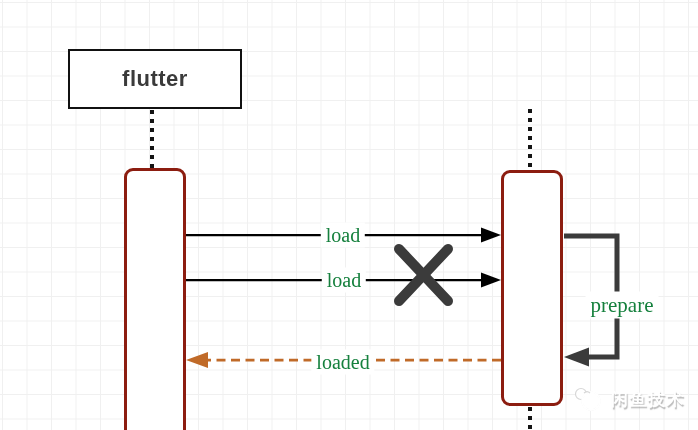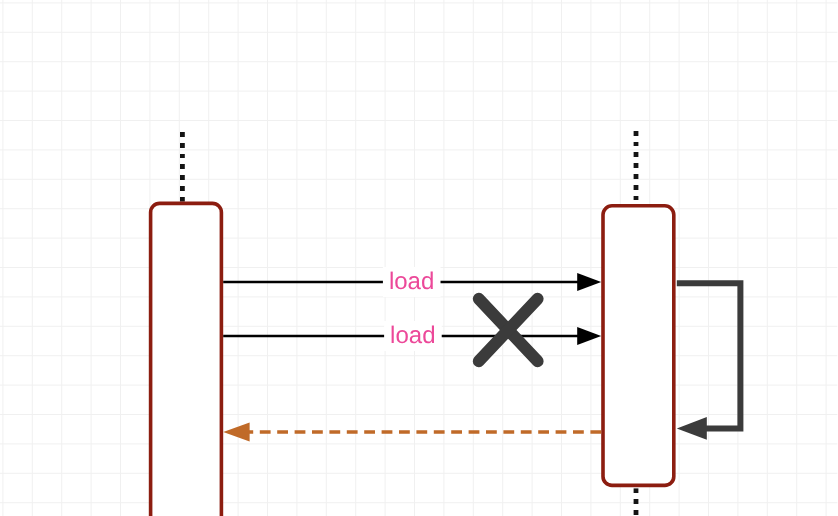--- a/index.html
+++ b/index.html
@@ -41,22 +41,23 @@
     box-sizing:border-box;
   }
   .activation-flutter{left:124px;top:168px;width:62px;height:300px;}
   .activation-native{left:501px;top:170px;width:62px;height:236px;}
   .arrow-layer{position:absolute;left:0;top:0;width:698px;height:430px;pointer-events:none;}
   .msg-label{
     position:absolute;
     transform:translate(-50%,-50%);
     background:#fff;
     padding:1px 5px;
-    font-size:20px;color:#ec4899;
+    font-size:20px;color:#15803d;
     white-space:nowrap;
+    font-family:Liberation Serif, serif;
   }
   .label-load{left:343px;top:235px;}
   .label-play{left:344px;top:280px;}
   .label-prepare{left:622px;top:305px;font-size:21px;}
   .label-loaded{left:343px;top:362px;}
   .watermark{
     position:absolute;left:572px;top:385px;
     display:flex;align-items:center;gap:5px;
     pointer-events:none;
   }
@@ -64,20 +65,23 @@
     font-size:17px;font-weight:700;color:#ffffff;
     letter-spacing:1.5px;
     text-shadow:1px 1.5px 1px rgba(130,130,130,0.55);
   }
 </style>
 </head>
 <body>
 
 <div class="canvas">
 
+  <div class="actor-box actor-flutter">
+    <span>flutter</span>
+  </div>
 
   <div class="lifeline lifeline-flutter"></div>
   <div class="lifeline lifeline-native-top"></div>
   <div class="lifeline lifeline-native-bottom"></div>
 
   <div class="activation activation-flutter"></div>
   <div class="activation activation-native"></div>
 
   <svg class="arrow-layer" width="698" height="430" viewBox="0 0 698 430" xmlns="http://www.w3.org/2000/svg">
 
@@ -102,15 +106,26 @@
     </g>
 
     <g>
       <line x1="501" y1="360" x2="204" y2="360" stroke="#c06a28" stroke-width="2.75" stroke-dasharray="9 5.5"></line>
       <polygon points="186,360 208,352 208,368" fill="#c06a28"></polygon>
     </g>
   </svg>
 
   <div class="msg-label label-load">load</div>
   <div class="msg-label label-play">load</div>
+  <div class="msg-label label-prepare">prepare</div>
+  <div class="msg-label label-loaded">loaded</div>
 
+  <div class="watermark">
+    <svg width="34" height="28" viewBox="0 0 34 28">
+      <circle cx="9" cy="9" r="5.5" fill="#ffffff" stroke="#d7d7d7" stroke-width="1.2"></circle>
+      <circle cx="19" cy="16" r="9" fill="#ffffff" stroke="#d7d7d7" stroke-width="1.2"></circle>
+      <circle cx="19" cy="16" r="9" fill="none" stroke="#ffffff" stroke-width="2"></circle>
+      <path d="M12 8 q3 -3 6 0" fill="none" stroke="#d7d7d7" stroke-width="1.2"></path>
+    </svg>
+    <span class="watermark-text">闲鱼技术</span>
+  </div>
 
 </div>
 
 </body></html>

